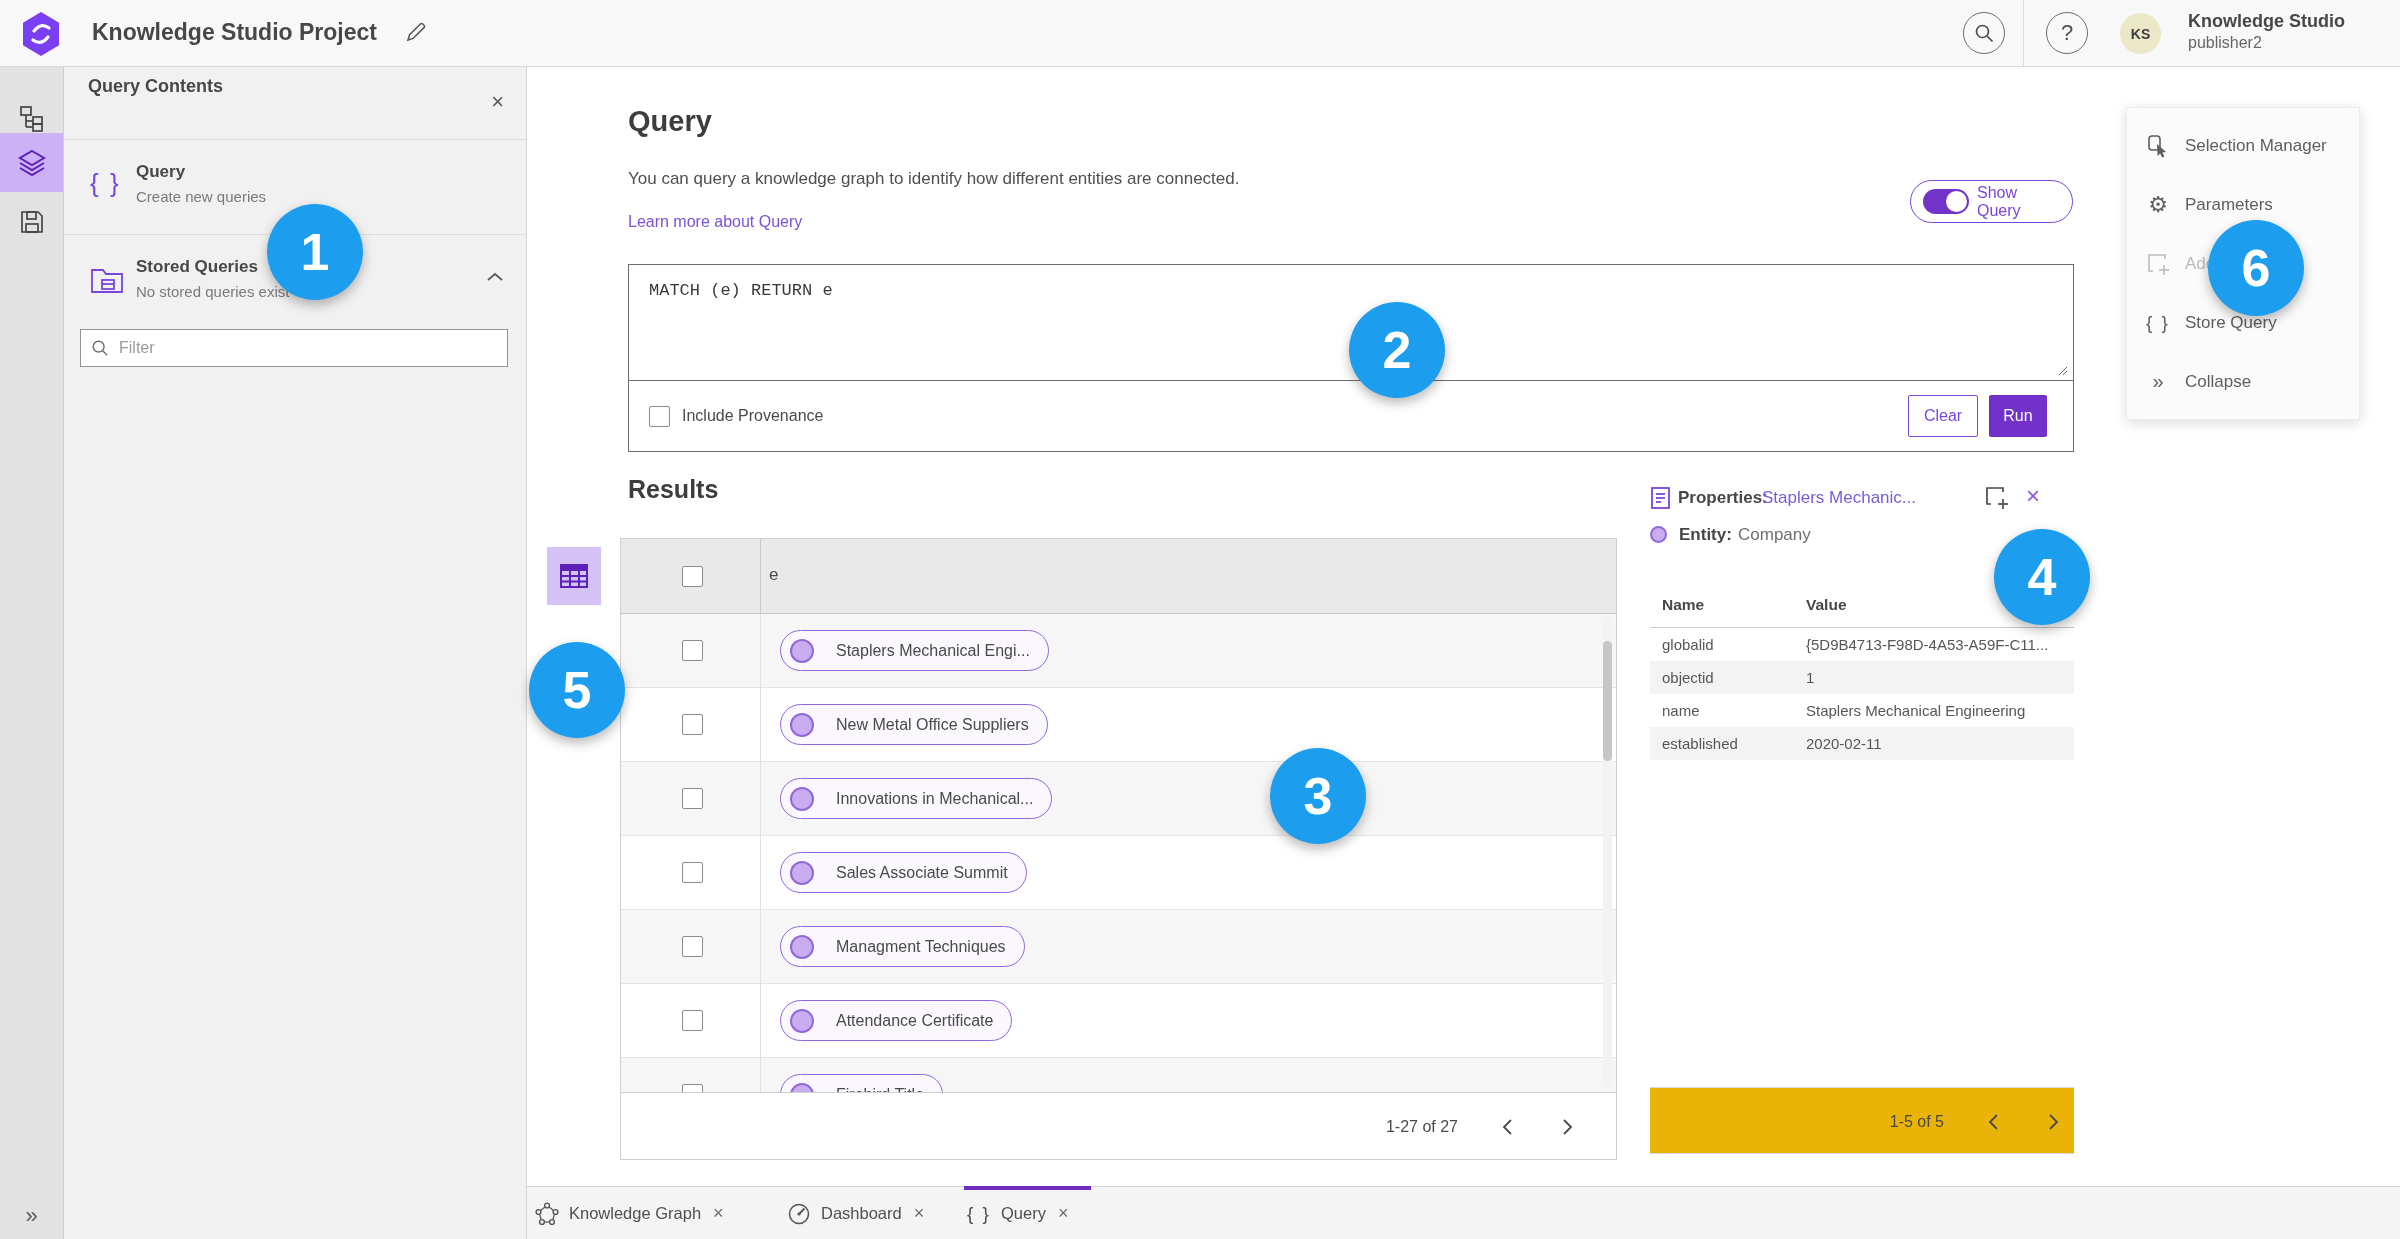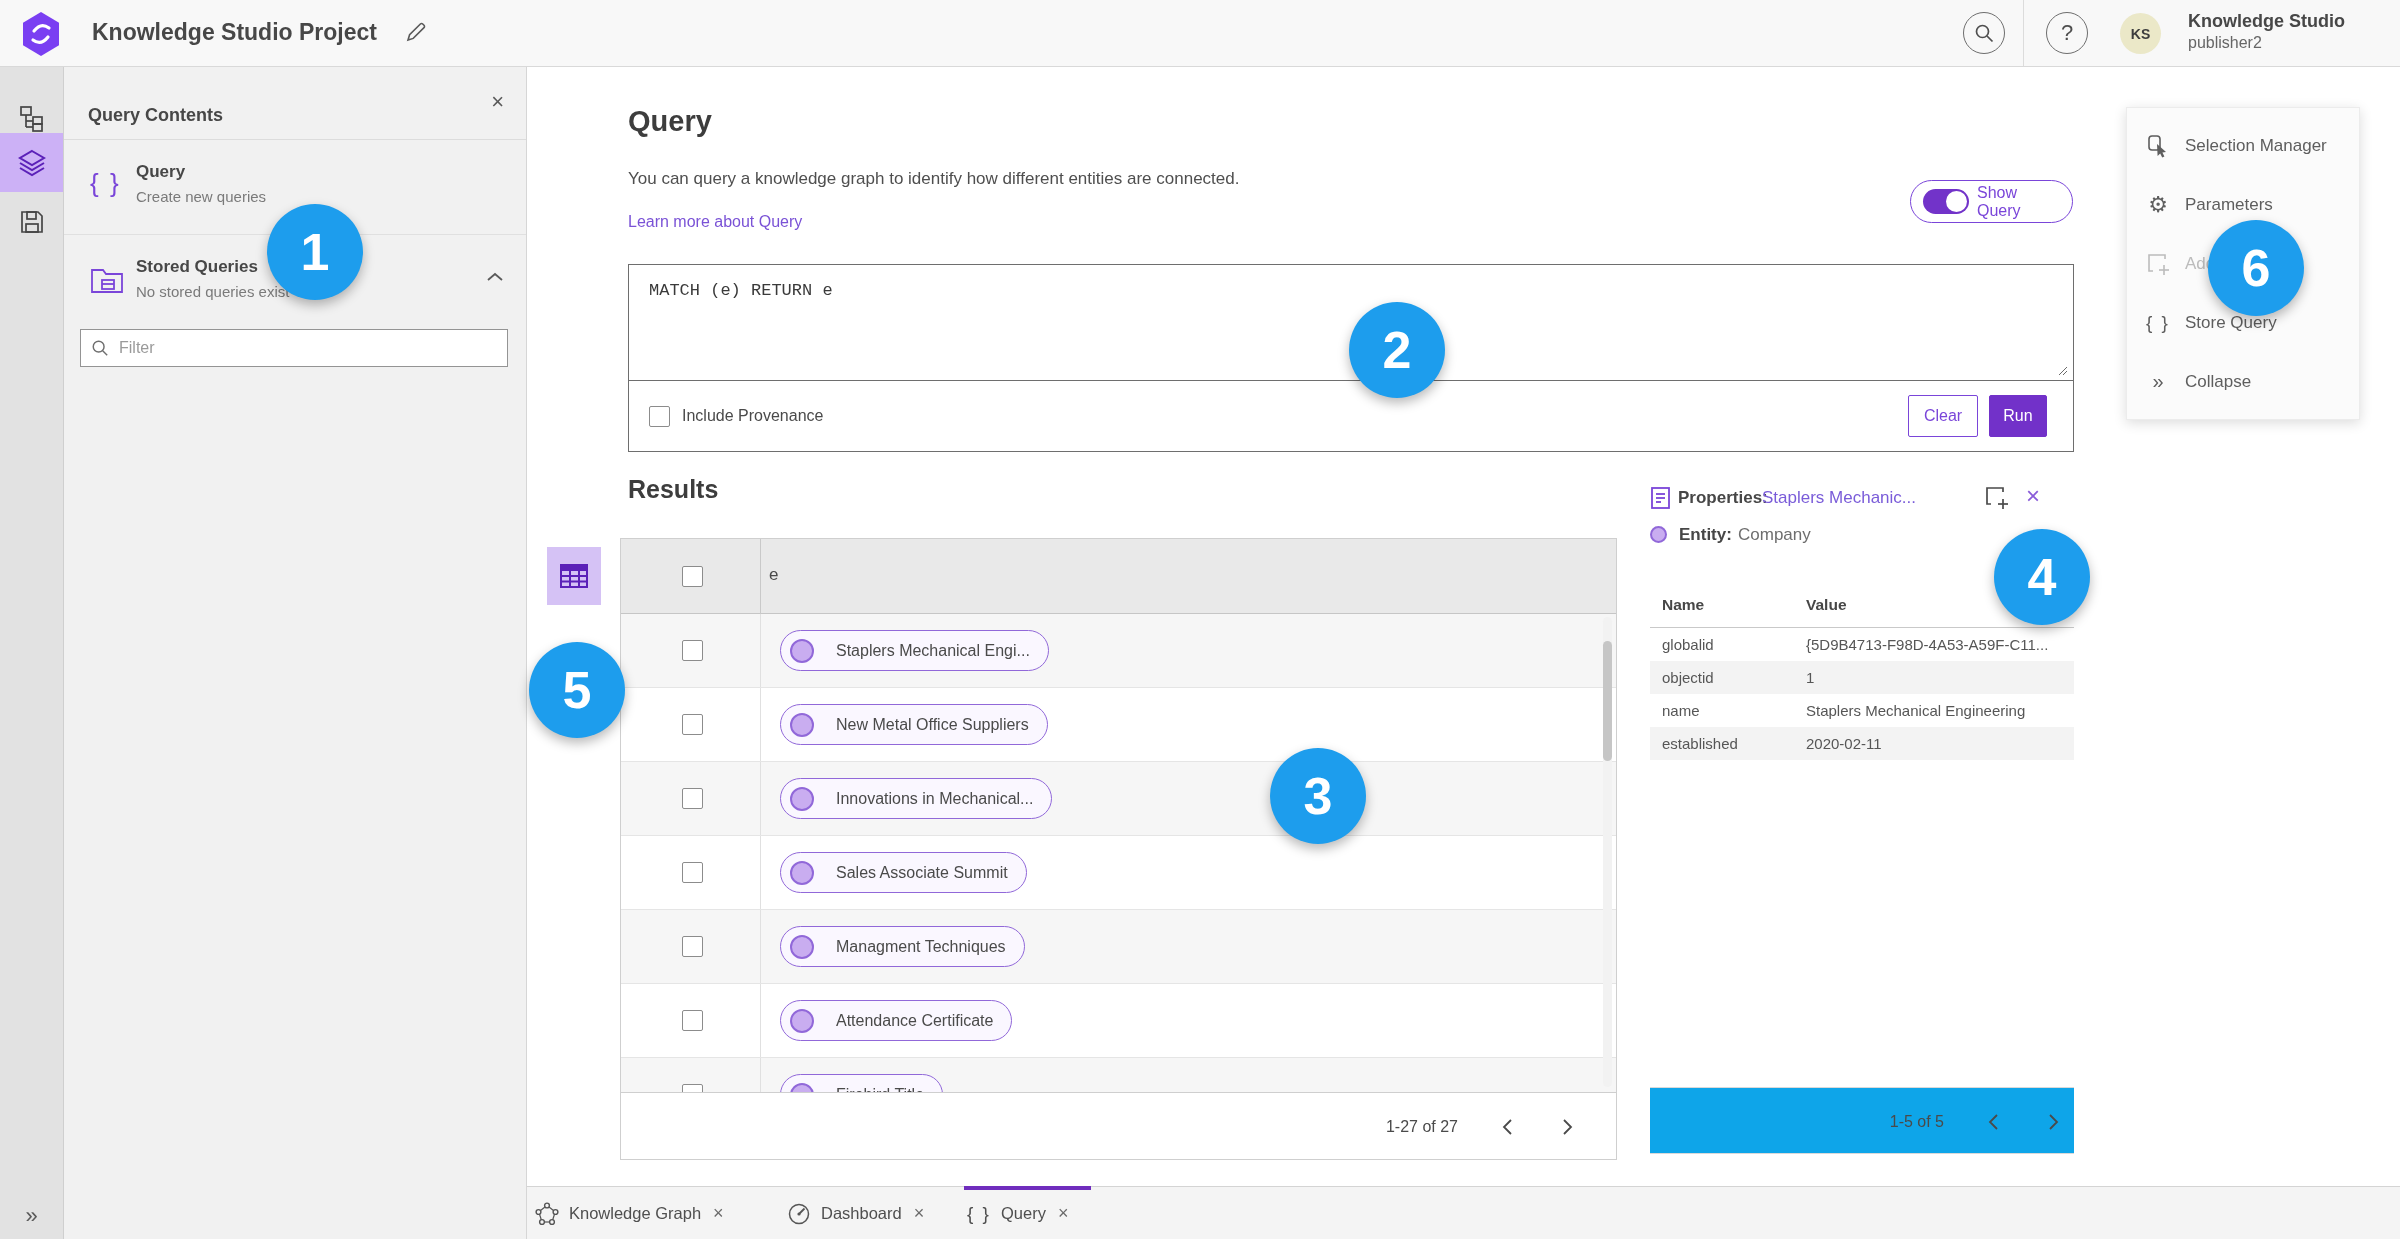--- a/index.html
+++ b/index.html
@@ -23,21 +23,21 @@
 
   
   .rail { position:absolute; left:0; top:67px; width:64px; height:1172px; background:#e2e2e2; border-right:1px solid #cfcfcf; }
   .rail-btn { position:absolute; left:0; width:63px; height:59px; display:flex; align-items:center; justify-content:center; cursor:pointer; }
   .rail-btn.selected { background:#ccb1f6; }
   .rail-expand { position:absolute; left:0; bottom:10px; width:63px; text-align:center; font-size:22px; color:#5a5a5a; cursor:pointer; }
 
   
   .leftpanel { position:absolute; left:64px; top:67px; width:463px; height:1172px; background:#f1f1f1; border-right:1px solid #d6d6d6; }
   .lp-header { position:relative; height:73px; border-bottom:1px solid #dcdcdc; }
-  .lp-header .lp-title { position:absolute; left:24px; top:38px; font-size:18px; font-weight:bold; color:#474747; }
+  .lp-header .lp-title { position:absolute; left:24px; top:9px; font-size:18px; font-weight:bold; color:#474747; }
   .lp-close { position:absolute; right:22px; top:22px; font-size:22px; color:#5a5a5a; cursor:pointer; }
   .lp-item { position:relative; height:95px; border-bottom:1px solid #e0e0e0; cursor:pointer; }
   .lp-item .ico { position:absolute; left:26px; top:28px; }
   .lp-item .t1 { position:absolute; left:72px; top:22px; font-size:17px; font-weight:bold; color:#474747; }
   .lp-item .t2 { position:absolute; left:72px; top:48px; font-size:15px; color:#7a7a7a; }
   .lp-item .chev { position:absolute; right:22px; top:36px; cursor:pointer; }
   .curly { color:#7a45d9; font-size:26px; font-weight:400; letter-spacing:2px; }
   .filterbox { position:absolute; left:16px; top:262px; width:428px; height:38px; background:#fff; border:1px solid #949494; display:flex; align-items:center; padding:0 10px; }
   .filterbox input { border:none; outline:none; flex:1; margin-left:10px; font-size:16px; color:#4a4a4a; background:transparent; font-family:inherit; }
   .filterbox input::placeholder { color:#9a9a9a; }
@@ -102,21 +102,21 @@
   .pr-entity .dot { position:absolute; left:0px; top:4px; width:17px; height:17px; border-radius:50%; background:#c9adf0; border:2px solid #9168d9; }
   .pr-entity .elabel { position:absolute; left:29px; top:3px; font-size:17px; font-weight:bold; color:#474747; }
   .pr-entity .evalue { position:absolute; left:88px; top:3px; font-size:17px; color:#6e6e6e; }
   .pr-tablehead { position:relative; height:50px; margin-top:22px; border-bottom:1px solid #c9c9c9; }
   .pr-tablehead .n { position:absolute; left:12px; top:18px; font-size:15.5px; font-weight:bold; color:#474747; }
   .pr-tablehead .v { position:absolute; left:156px; top:18px; font-size:15.5px; font-weight:bold; color:#474747; }
   .pr-row { position:relative; height:33px; background:#fff; }
   .pr-row:nth-child(even) { background:#f3f3f3; }
   .pr-row .n { position:absolute; left:12px; top:8px; font-size:15px; color:#565656; }
   .pr-row .v { position:absolute; left:156px; top:8px; font-size:15px; color:#565656; white-space:nowrap; }
-  .props .card-foot { border-top:1px solid #d9d9d9; border-bottom:1px solid #d9d9d9; background:#0ea5e9; }
+  .props .card-foot { border-top:1px solid #d9d9d9; border-bottom:1px solid #d9d9d9; background:#eab308; }
 
   
   .rightmenu { position:absolute; left:2126px; top:107px; width:234px; height:313px; background:#fbfbfb; box-shadow:0 3px 12px rgba(0,0,0,0.14); border:1px solid #ececec; padding:8px 0; }
   .rm-item { height:59px; display:flex; align-items:center; padding-left:16px; cursor:pointer; }
   .rm-item .rm-ico { width:30px; display:flex; justify-content:center; flex:0 0 auto; }
   .rm-item .rm-label { margin-left:12px; font-size:17px; color:#5e5e5e; white-space:nowrap; }
   .rm-item.disabled { cursor:default; }
   .rm-item.disabled .rm-label { color:#bcbcbc; }
   .gear-glyph { font-size:22px; color:#5e5e5e; font-family:"DejaVu Sans",sans-serif; }
   .curly-sm { font-size:19px; color:#5e5e5e; letter-spacing:2px; }

